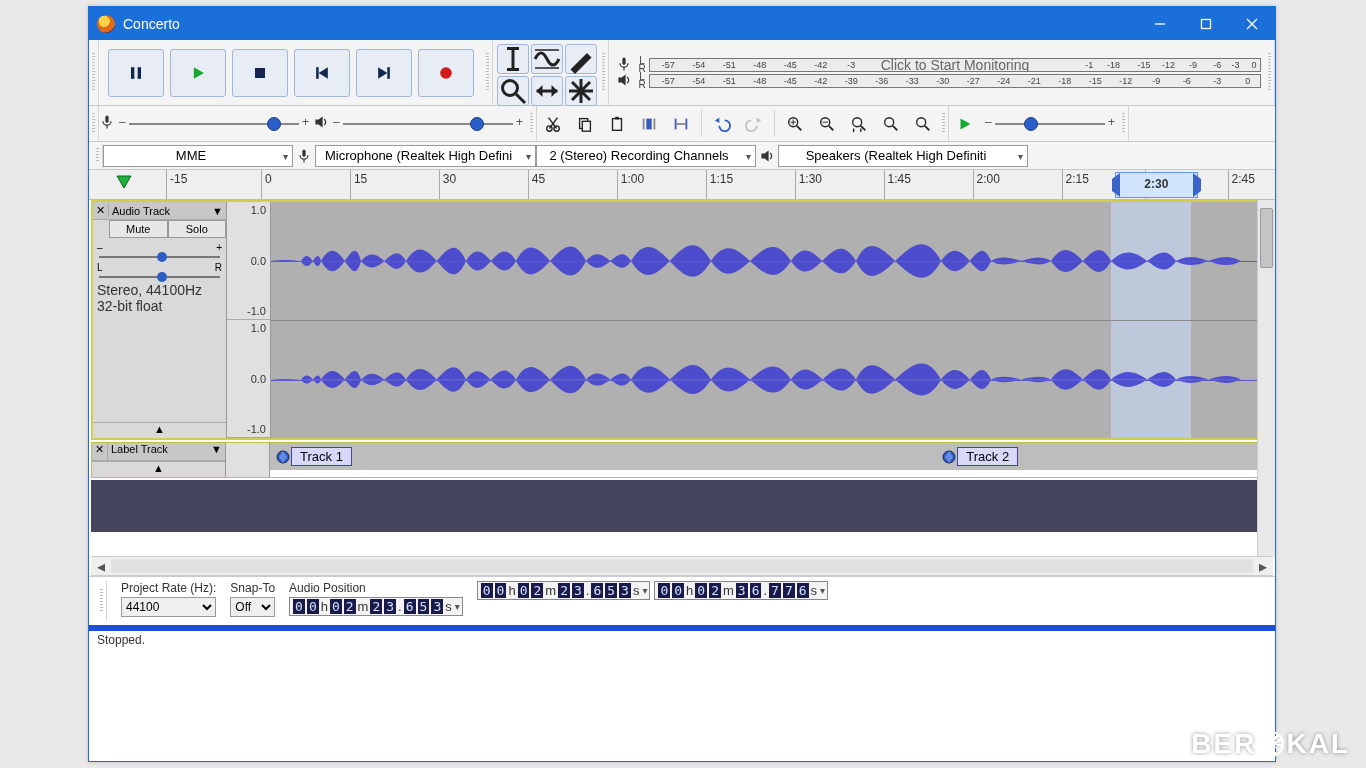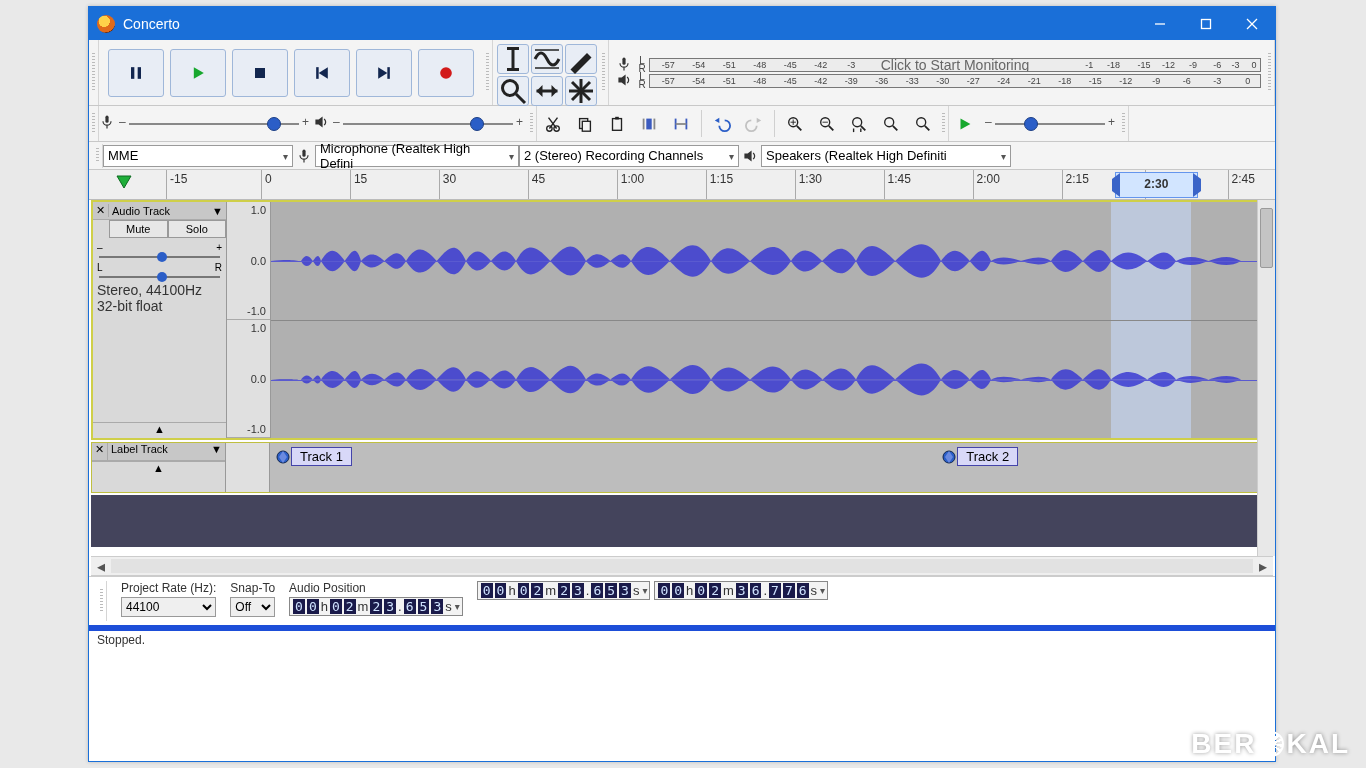--- a/index.html
+++ b/index.html
@@ -34,21 +34,21 @@
   .meter .hint { position:absolute; left:50%; transform:translateX(-50%); color:#666; font-size:14px; }
   
   .slider { height:18px; width:190px; position:relative; margin:0 4px; align-self:center; }
   .slider .track { position:absolute; left:10px; right:10px; top:8px; height:2px; background:#888; }
   .slider .thumb { position:absolute; top:2px; width:14px; height:14px; border-radius:50%; background:#2b5ec7; border:1px solid #1d3f85; }
   .slider .end { position:absolute; top:0; font-size:12px; color:#555; }
   .iconbtn { width:30px; height:30px; display:flex; align-items:center; justify-content:center; margin:3px 1px; border:1px solid transparent; border-radius:3px; }
   .iconbtn svg { width:18px; height:18px; }
   
   .devrow { display:flex; align-items:center; height:28px; border-bottom:1px solid #c8c8c8; background:#f4f4f4; padding:0 4px; }
-  .devrow select, .devrow .select { height:22px; font-size:13px; border:1px solid #9a9a9a; background:#fff; padding:0 18px 0 4px; appearance:none; position:relative; }
+  .devrow select, .devrow .select { height:22px; font-size:13px; border:1px solid #9a9a9a; background:#fff; padding:0 18px 0 4px; appearance:none; position:relative;justify-content:center; }
   .select { display:flex; align-items:center; }
   .caret { position:absolute; right:4px; top:50%; transform:translateY(-50%); font-size:10px; color:#555; }
   .devicon { width:22px; display:flex; justify-content:center; align-items:center; }
   
   .ruler { height:30px; background:#efefef; border-bottom:1px solid #bbb; position:relative; font-size:12px; color:#333; display:flex; align-items:center; }
   .ruler .playhead { position:absolute; left:26px; top:4px; }
   .ruler .playhead svg { width:18px; height:18px; }
   .ruler .ticks { position:absolute; left:0; right:0; top:0; bottom:0; }
   .ruler .tick { position:absolute; top:0; height:100%; border-left:1px solid #aaa; font-size:12px; padding-left:3px; padding-top:2px; }
   .ruler .sel { position:absolute; top:2px; height:26px; background:#d2e5ff; border:1px solid #6495ed; }
@@ -74,21 +74,21 @@
   .wavearea { flex:1; background:#b0b0b0; position:relative; }
   .wave { position:absolute; left:0; right:0; }
   .wave .zero { position:absolute; left:0; right:0; height:1px; background:#5a5ad0; }
   .wave svg { width:100%; height:100%; display:block; }
   .selection { position:absolute; top:0; bottom:0; background:rgba(200,220,255,.55); }
   .vscroll { position:absolute; right:0; top:0; bottom:0; width:18px; background:#e8e8e8; border-left:1px solid #ccc; }
   .vscroll .thumb { position:absolute; left:2px; right:2px; top:8px; height:60px; background:#c4c4c4; border:1px solid #9a9a9a; border-radius:2px; }
   
   .labeltrack { display:flex; border:1px solid #bfbf40; margin:0 2px; }
   .labelpanel { width:134px; background:#d9d9d9; border-right:1px solid #999; font-size:11px; }
-  .labelarea { flex:1; background:#bdbdbd; position:relative; height:49px; }
+  .labelarea { flex:1; background:#bdbdbd; position:relative; height:27px; }
   .labelmark { position:absolute; top:4px; display:flex; align-items:center; }
   .labelmark .flag { background:#d8d8f8; border:1px solid #4444aa; padding:1px 8px; font-size:13px; }
   .labelmark .pin { width:16px; height:16px; }
   
   .darkstrip { height:52px; background:#44445c; margin:2px; }
   
   .hscroll { height:20px; background:#efefef; display:flex; align-items:center; border-top:1px solid #ccc; border-bottom:1px solid #ccc; margin:0 2px; }
   .hscroll .arrow { width:20px; text-align:center; color:#555; }
   .hscroll .trackbar { flex:1; height:14px; background:#e2e2e2; position:relative; }
   
@@ -415,21 +415,21 @@
         <span>MME</span>
         <span class="caret">▾</span>
       </div>
     <div class="devicon">
         <svg width="16" height="16" viewBox="0 0 20 20">
           <rect x="8" y="2" width="4" height="9" rx="2" fill="#333"></rect>
           <path d="M5 9a5 5 0 0 0 10 0" stroke="#333" fill="none" stroke-width="1.5"></path>
           <line x1="10" y1="14" x2="10" y2="18" stroke="#333" stroke-width="1.5"></line>
         </svg>
       </div>
-    <div class="select" style="width:204px; position:relative;">
+    <div class="select" style="width:221px; position:relative;">
         <span>Microphone (Realtek High Defini</span>
         <span class="caret">▾</span>
       </div>
     <div class="select" style="width:220px; position:relative;">
         <span>2 (Stereo) Recording Channels</span>
         <span class="caret">▾</span>
       </div>
     <div class="devicon">
         <svg width="16" height="16" viewBox="0 0 20 20">
           <polygon points="3,7 7,7 12,3 12,17 7,13 3,13" fill="#333"></polygon>

